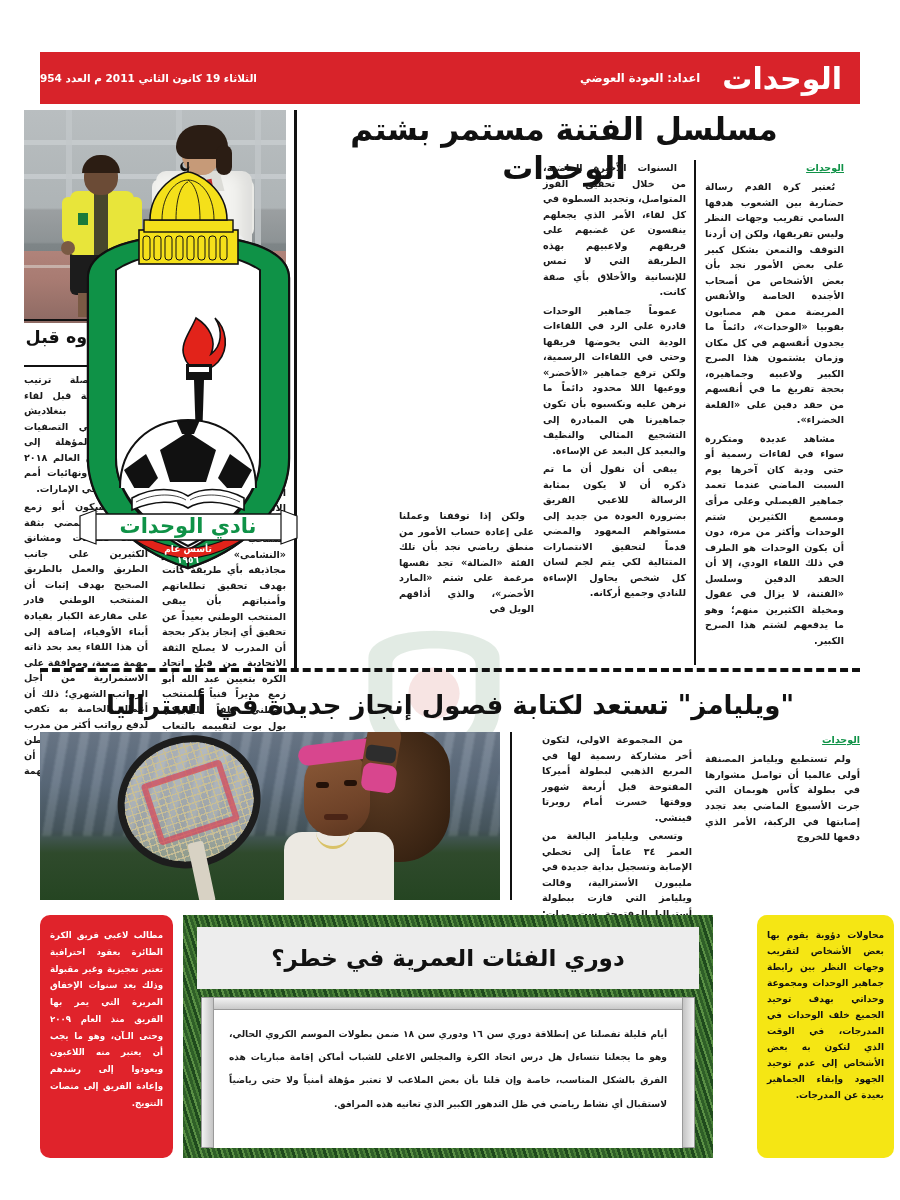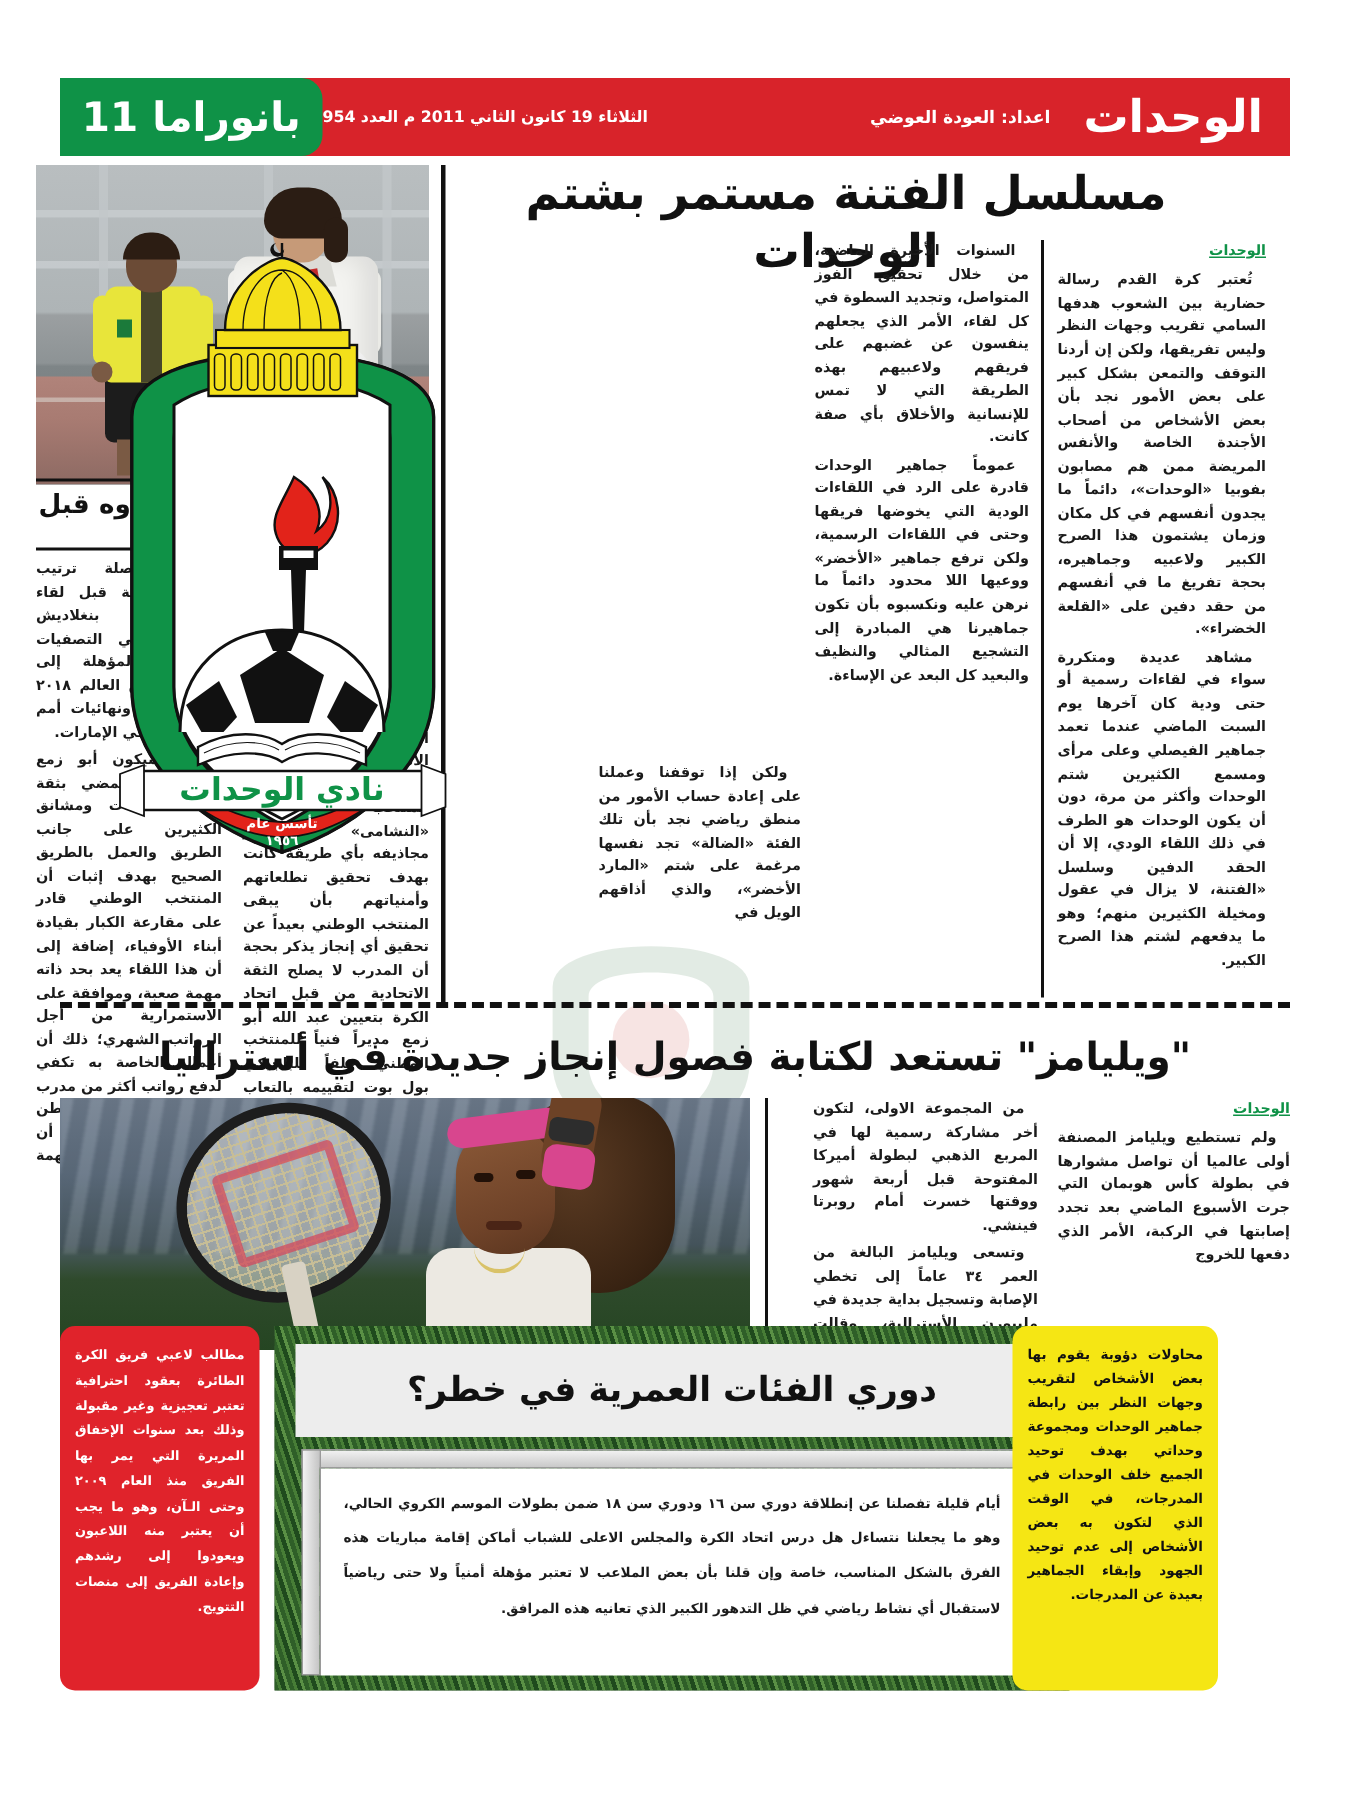--- a/index.html
+++ b/index.html
@@ -151,21 +151,21 @@
   .serena .eyeL{position:absolute;left:62px;top:54px;width:13px;height:6px;border-radius:4px;background:#221108;}
   .serena .eyeR{position:absolute;left:90px;top:52px;width:13px;height:6px;border-radius:4px;background:#221108;}
   .serena .mouth{position:absolute;left:70px;top:86px;width:24px;height:6px;border-radius:4px;background:#4a2416;}
   .serena .arm{position:absolute;left:110px;top:-6px;width:34px;height:64px;background:#6d4226;border-radius:14px;transform:rotate(10deg);}
   .serena .wrist{position:absolute;left:108px;top:36px;width:34px;height:28px;background:#d8468e;border-radius:8px;transform:rotate(8deg);}
   .serena .watch{position:absolute;left:112px;top:18px;width:30px;height:16px;background:#2d2d2d;border-radius:5px;transform:rotate(8deg);}
   .serena .top{position:absolute;left:30px;top:104px;width:110px;height:78px;background:#ece9e2;border-radius:18px 18px 0 0;}
   .serena .neckl{position:absolute;left:62px;top:104px;width:34px;height:14px;border-bottom:3px solid #d9c268;border-radius:0 0 20px 20px;}
 
   
-  .sec3{position:absolute;left:40px;top:884px;width:772px;height:250px;}
+  .sec3{position:absolute;left:40px;top:915px;width:854px;height:250px;}
   .box-red{
     position:absolute;left:0;top:0;width:133px;height:243px;background:#E0232B;
     border-radius:10px;color:#fff;font-size:8.6px;line-height:1.95;font-weight:bold;
     padding:12px 10px;box-sizing:border-box;text-align:justify;
   }
   .box-yellow{
     position:absolute;right:0;top:0;width:137px;height:243px;background:#F5E614;
     border-radius:10px;color:#111;font-size:9px;line-height:1.78;font-weight:bold;
     padding:12px 10px;box-sizing:border-box;text-align:justify;
   }
@@ -199,21 +199,20 @@
 </style>
 </head>
 <body>
 
 <div class="page">
 
   <div class="masthead">
     <div class="masthead-title">الوحدات</div>
     <div class="masthead-credit">اعداد: العودة العوضي</div>
     <div class="masthead-date">الثلاثاء 19 كانون الثاني 2011 م العدد 954</div>
-    <div class="panorama-badge">بانوراما 11</div>
   </div>
 
   <div class="sec1">
 
     <div class="hl-main">مسلسل الفتنة مستمر بشتم الوحدات</div>
 
     <div class="vrule" style="left:270px;top:0;height:560px;"></div>
 
     <div class="photo-ref">
       <div class="bg-wall"></div>
@@ -278,20 +277,21 @@
       <span class="kicker">الوحدات</span>
       <p>تُعتبر كرة القدم رسالة حضارية بين الشعوب هدفها السامي تقريب وجهات النظر وليس تفريقها، ولكن إن أردنا التوقف والتمعن بشكل كبير على بعض الأمور نجد بأن بعض الأشخاص من أصحاب الأجندة الخاصة والأنفس المريضة ممن هم مصابون بفوبيا «الوحدات»، دائماً ما يجدون أنفسهم في كل مكان وزمان يشتمون هذا الصرح الكبير ولاعبيه وجماهيره، بحجة تفريغ ما في أنفسهم من حقد دفين على «القلعة الخضراء».</p>
       <p>مشاهد عديدة ومتكررة سواء في لقاءات رسمية أو حتى ودية كان آخرها يوم السبت الماضي عندما تعمد جماهير الفيصلي وعلى مرأى ومسمع الكثيرين شتم الوحدات وأكثر من مرة، دون أن يكون الوحدات هو الطرف في ذلك اللقاء الودي، إلا أن الحقد الدفين وسلسل «الفتنة، لا يزال في عقول ومخيلة الكثيرين منهم؛ وهو ما يدفعهم لشتم هذا الصرح الكبير.</p>
     </div>
 
     <div class="vrule" style="right:148px;top:50px;height:505px;width:2px;background:#111;"></div>
 
     <div class="col" style="right:158px;top:50px;width:143px;">
       <p>السنوات الأخيرة الماضية، من خلال تحقيق الفوز المتواصل، وتجديد السطوة في كل لقاء، الأمر الذي يجعلهم ينفسون عن غضبهم على فريقهم ولاعبيهم بهذه الطريقة التي لا تمس للإنسانية والأخلاق بأي صفة كانت.</p>
       <p>عموماً جماهير الوحدات قادرة على الرد في اللقاءات الودية التي يخوضها فريقها وحتى في اللقاءات الرسمية، ولكن ترفع جماهير «الأخضر» ووعيها اللا محدود دائماً ما نرهن عليه ونكسبوه بأن تكون جماهيرنا هي المبادرة إلى التشجيع المثالي والنظيف والبعيد كل البعد عن الإساءة.</p>
+      <p>يبقى أن نقول أن ما تم ذكره أن لا يكون بمثابة الرسالة للاعبي الفريق بضرورة العودة من جديد إلى مستواهم المعهود والمضي قدماً لتحقيق الانتصارات المتتالية لكي يتم لجم لسان كل شخص يحاول الإساءة للنادي وجميع أركانه.</p>
     </div>
 
     <div class="col" style="right:310px;top:398px;width:135px;">
       <p>ولكن إذا توقفنا وعملنا على إعادة حساب الأمور من منطق رياضي نجد بأن تلك الفئة «الضالة» تجد نفسها مرغمة على شتم «المارد الأخضر»، والذي أذاقهم الويل في</p>
     </div>
 
     <div class="emblem">
       <svg viewBox="0 0 225 420" xmlns="http://www.w3.org/2000/svg">
 
         <path d="M12 120 C12 95 48 78 112 78 C176 78 213 95 213 120 L213 300 C213 350 168 392 112 410 C56 392 12 350 12 300 Z" fill="#ffffff" stroke="#111" stroke-width="2.5"></path>

